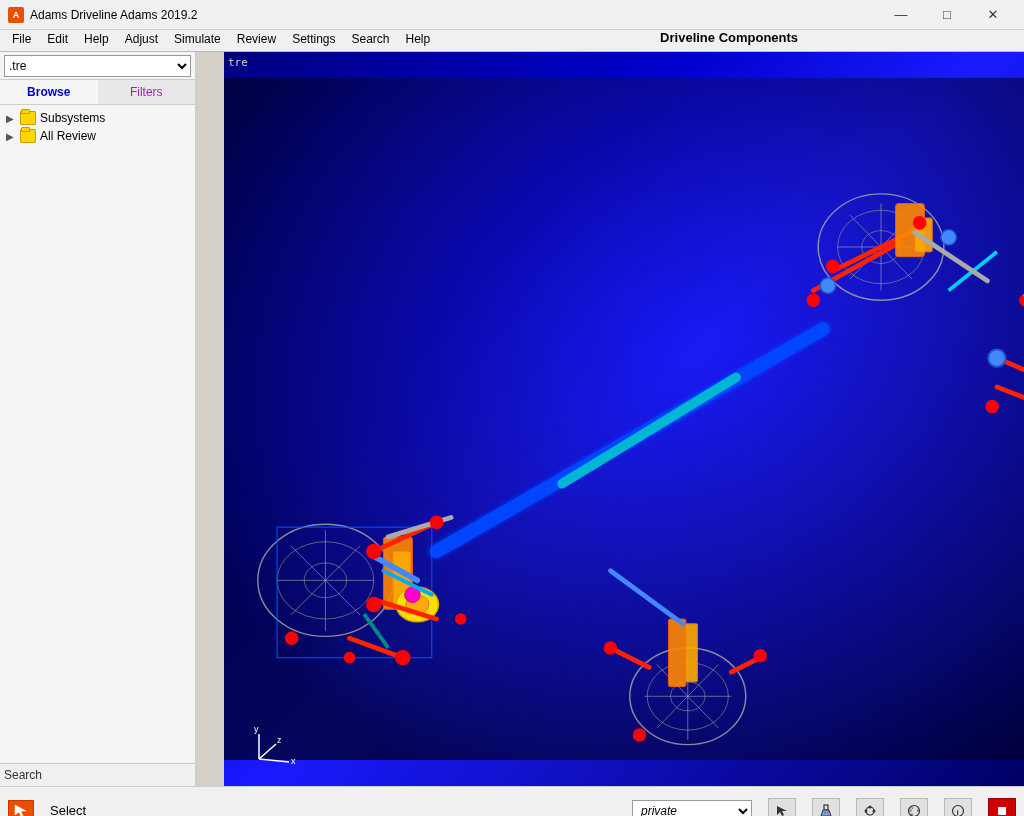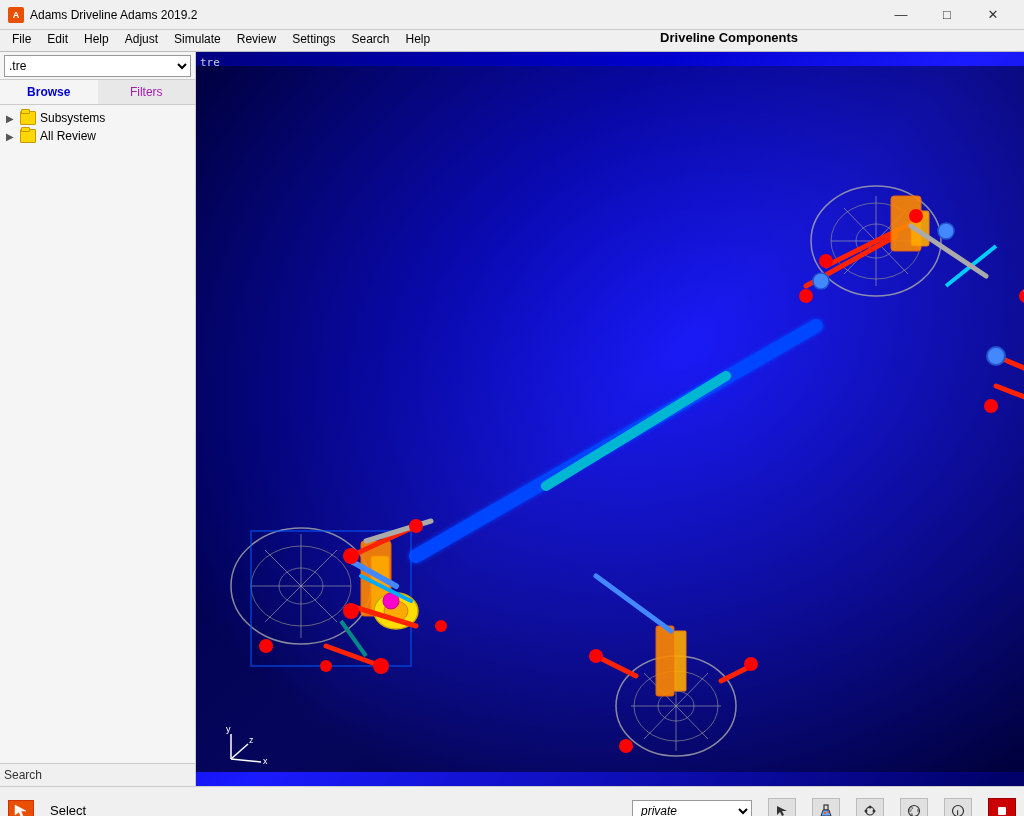--- a/index.html
+++ b/index.html
@@ -48,20 +48,21 @@
       align-items: center;
       font-size: 13px;
       font-weight: bold;
       color: #000;
     }
 
     
     #main-layout {
       display: flex;
       height: calc(816px - 30px - 22px - 30px);
+      gap: 28px;
     }
 
     
     #sidebar {
       width: 196px;
       min-width: 196px;
       background: #f5f5f5;
       border-right: 1px solid #ccc;
       display: flex;
       flex-direction: column;

